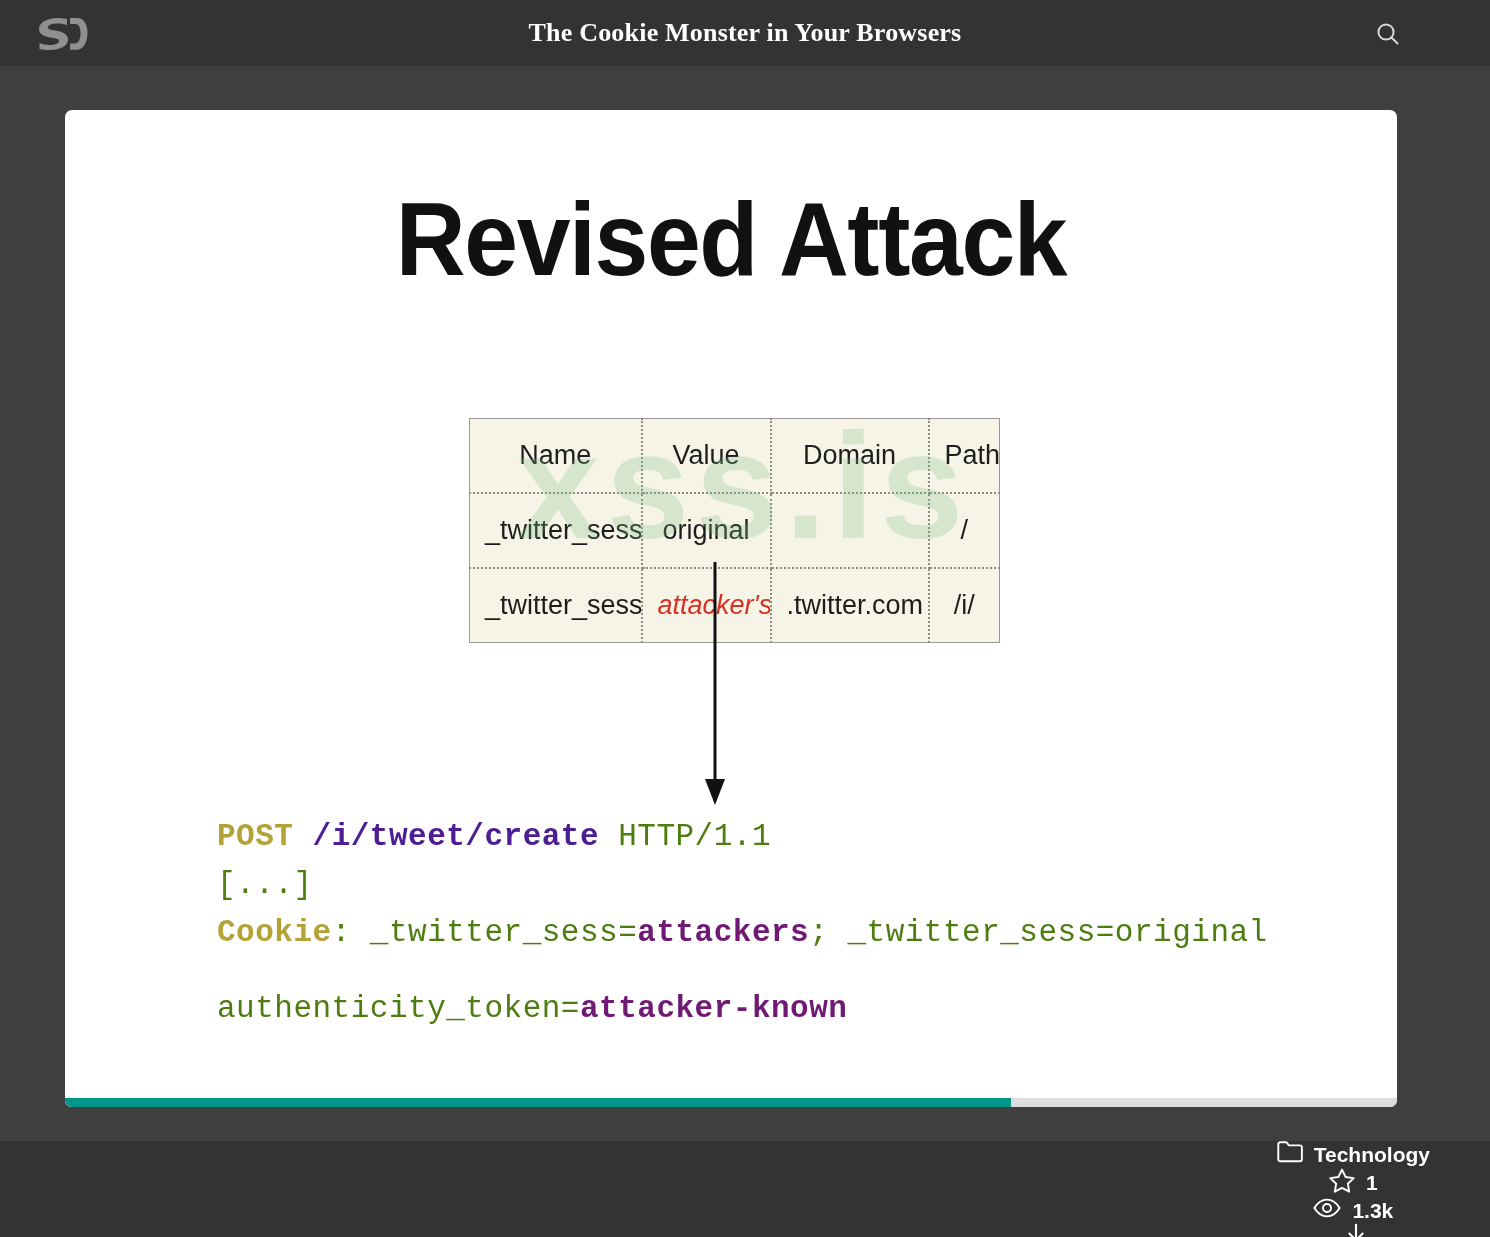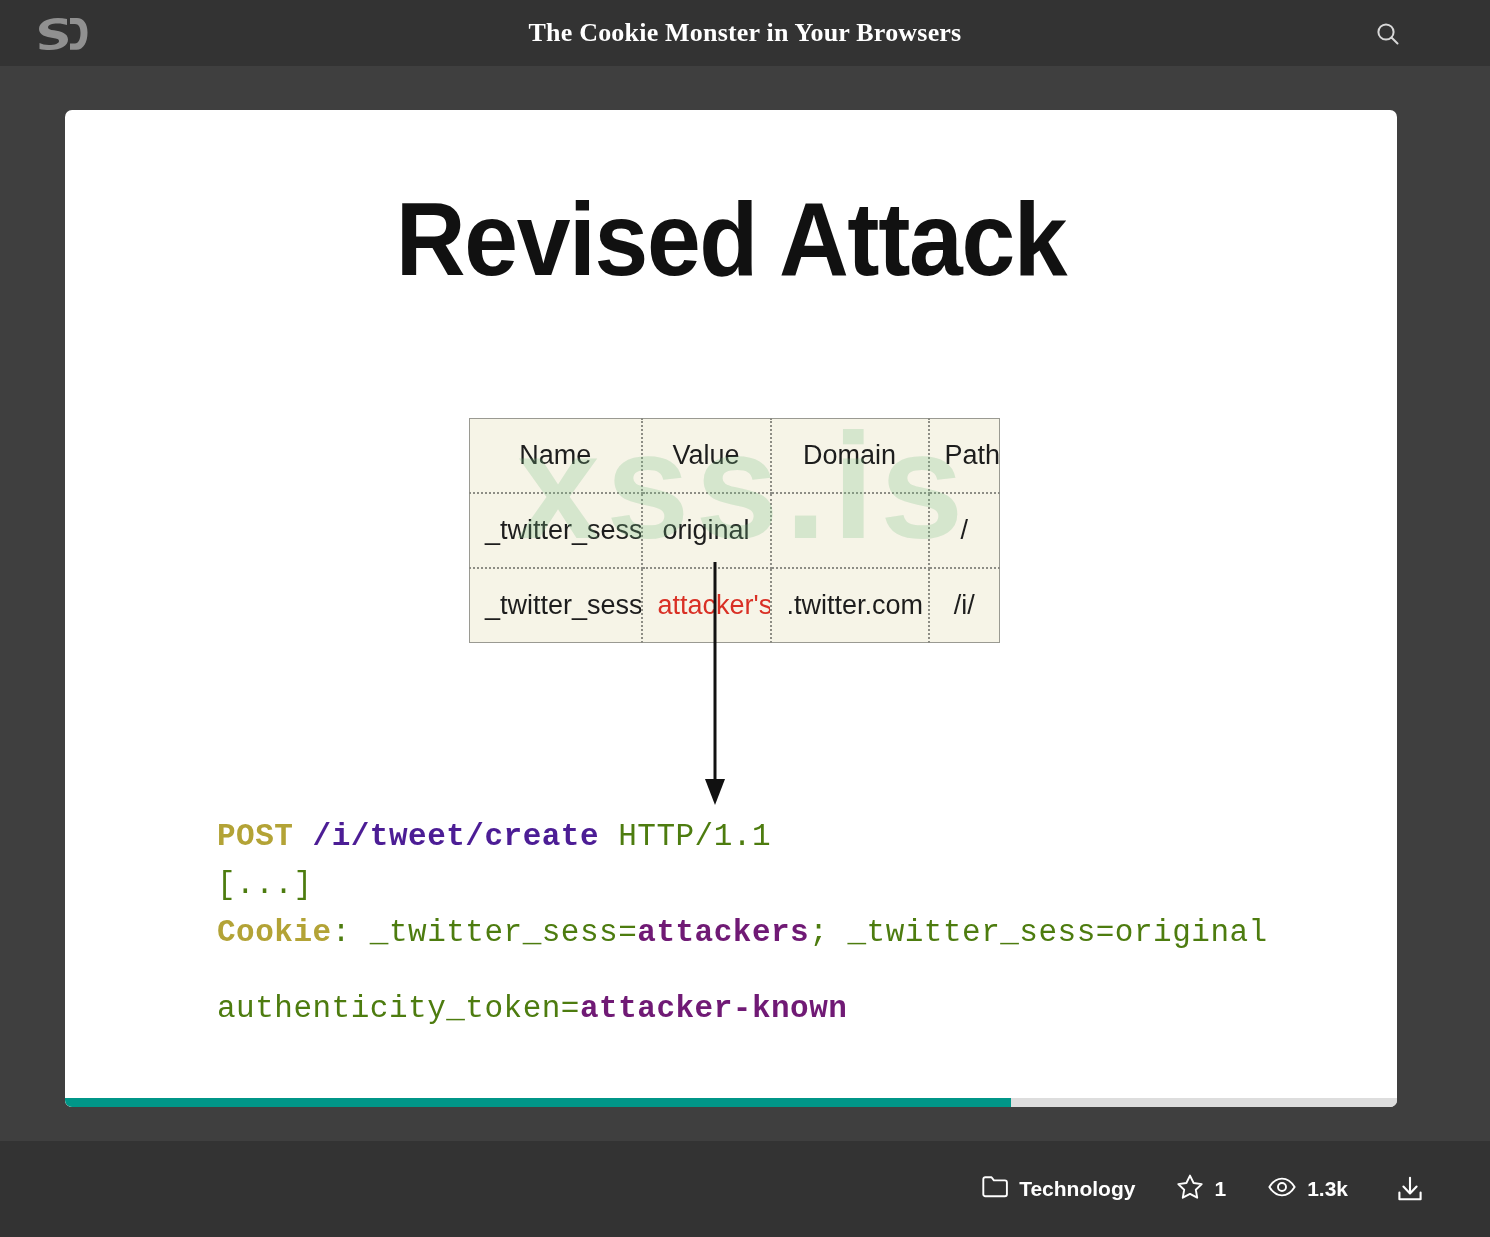--- a/index.html
+++ b/index.html
@@ -98,21 +98,21 @@
     margin-left: 32px;
   }
   table.cookie-table th { border-bottom: 2px dotted #8d8d85; }
   table.cookie-table tbody tr:first-child td { border-bottom: 2px dotted #8d8d85; }
   table.cookie-table th:not(:last-child),
   table.cookie-table td:not(:last-child) { border-right: 2px dotted #8d8d85; }
   .col-name   { width: 172px; }
   .col-value  { width: 129px; }
   .col-domain { width: 158px; }
   .col-path   { width: 71px; }
-  .val-attacker { color: #d93025; }
+  .val-attacker { color: #d93025; font-style: italic; }
 
   .watermark {
     position: absolute; left: 398px; top: 296px;
     width: 560px; height: 160px;
     font-family: "Liberation Sans", sans-serif;
     font-weight: bold;
     font-size: 150px;
     line-height: 160px;
     letter-spacing: 6px;
     color: rgba(120, 190, 130, 0.26);
@@ -175,22 +175,22 @@
   }
   .author-name {
     color: #ffffff; font-weight: bold; font-size: 23px;
     font-family: "Liberation Sans", sans-serif;
   }
   .pub-date {
     color: #9a9a9a; font-size: 20px; margin-left: 22px;
     font-family: "Liberation Sans", sans-serif;
   }
   .meta-group {
-    position: absolute; right: 66px; top: 0; height: 96px;
-    display: flex; align-items: center; gap: 8px;
+    position: absolute; right: 60px; top: 0; height: 96px;
+    display: flex; align-items: center; gap: 0; flex-direction: column;
   }
   .meta-item {
     display: flex; align-items: center; gap: 11px;
     color: #ffffff; font-size: 21px; font-weight: bold;
     font-family: "Liberation Sans", sans-serif;
     margin-left: 34px;
     cursor: pointer;
   }
   .meta-item .mv { color: #ffffff; }
   .icon-dl { margin-left: 40px; cursor: pointer; display: flex; align-items: center; }

